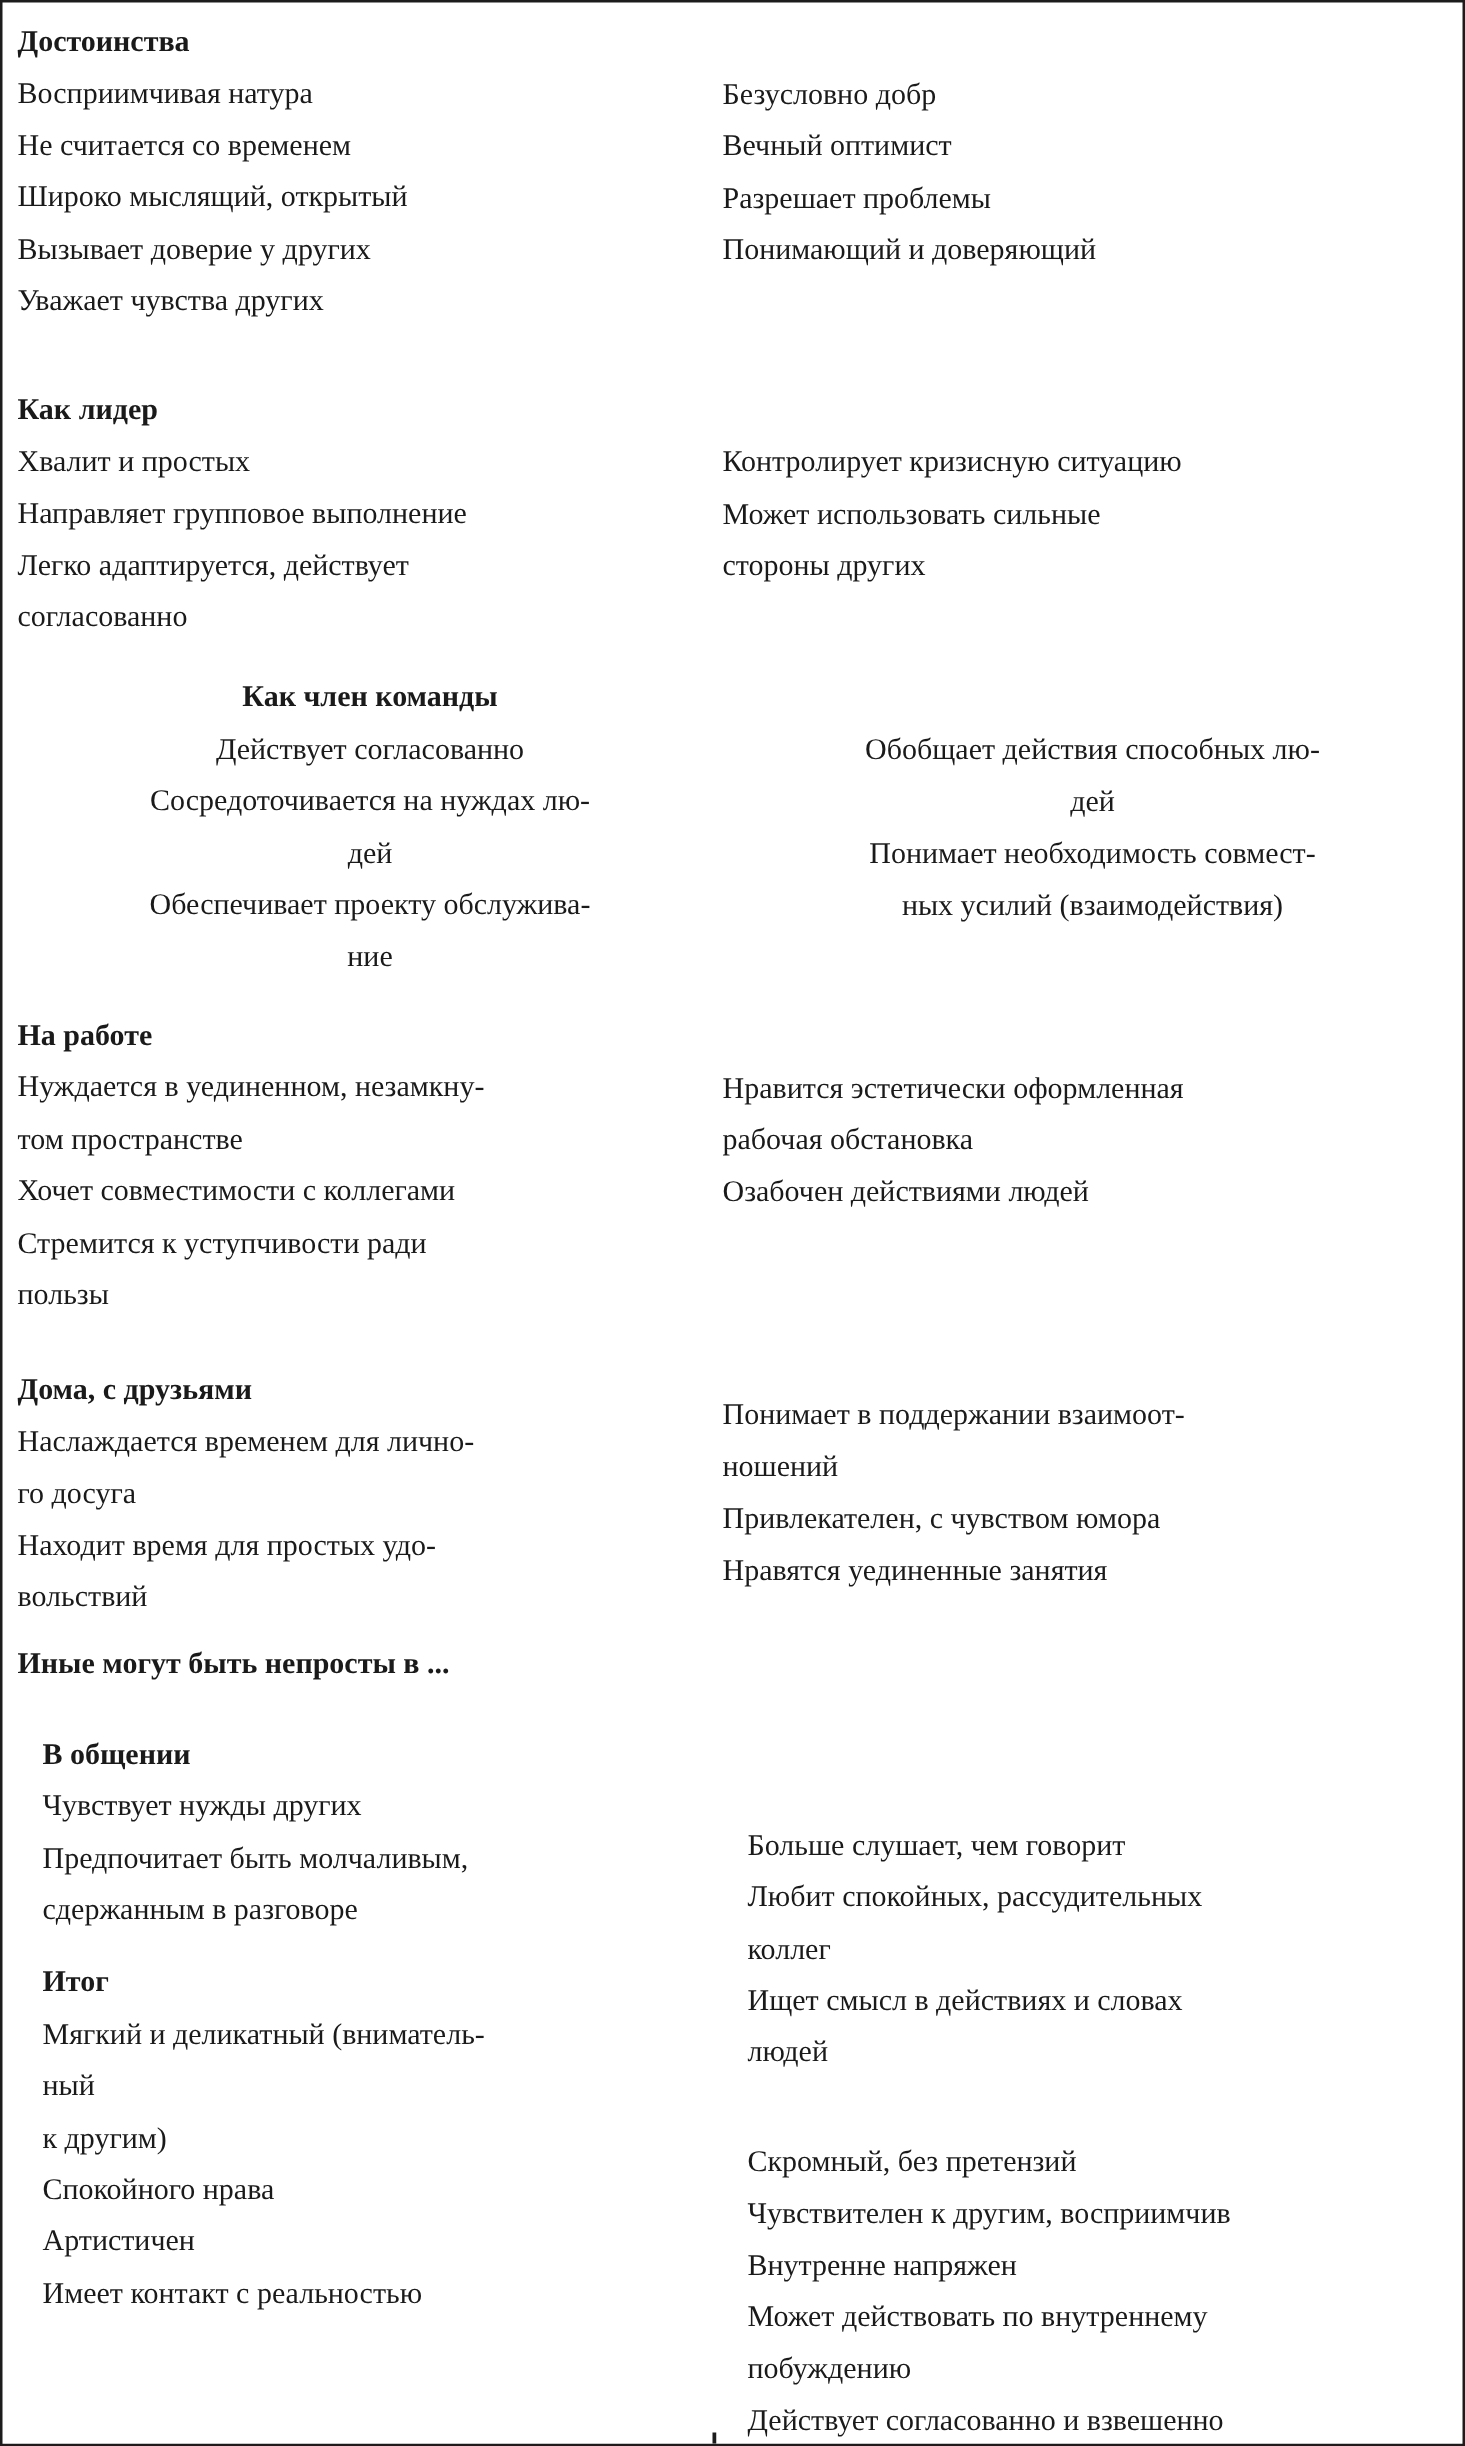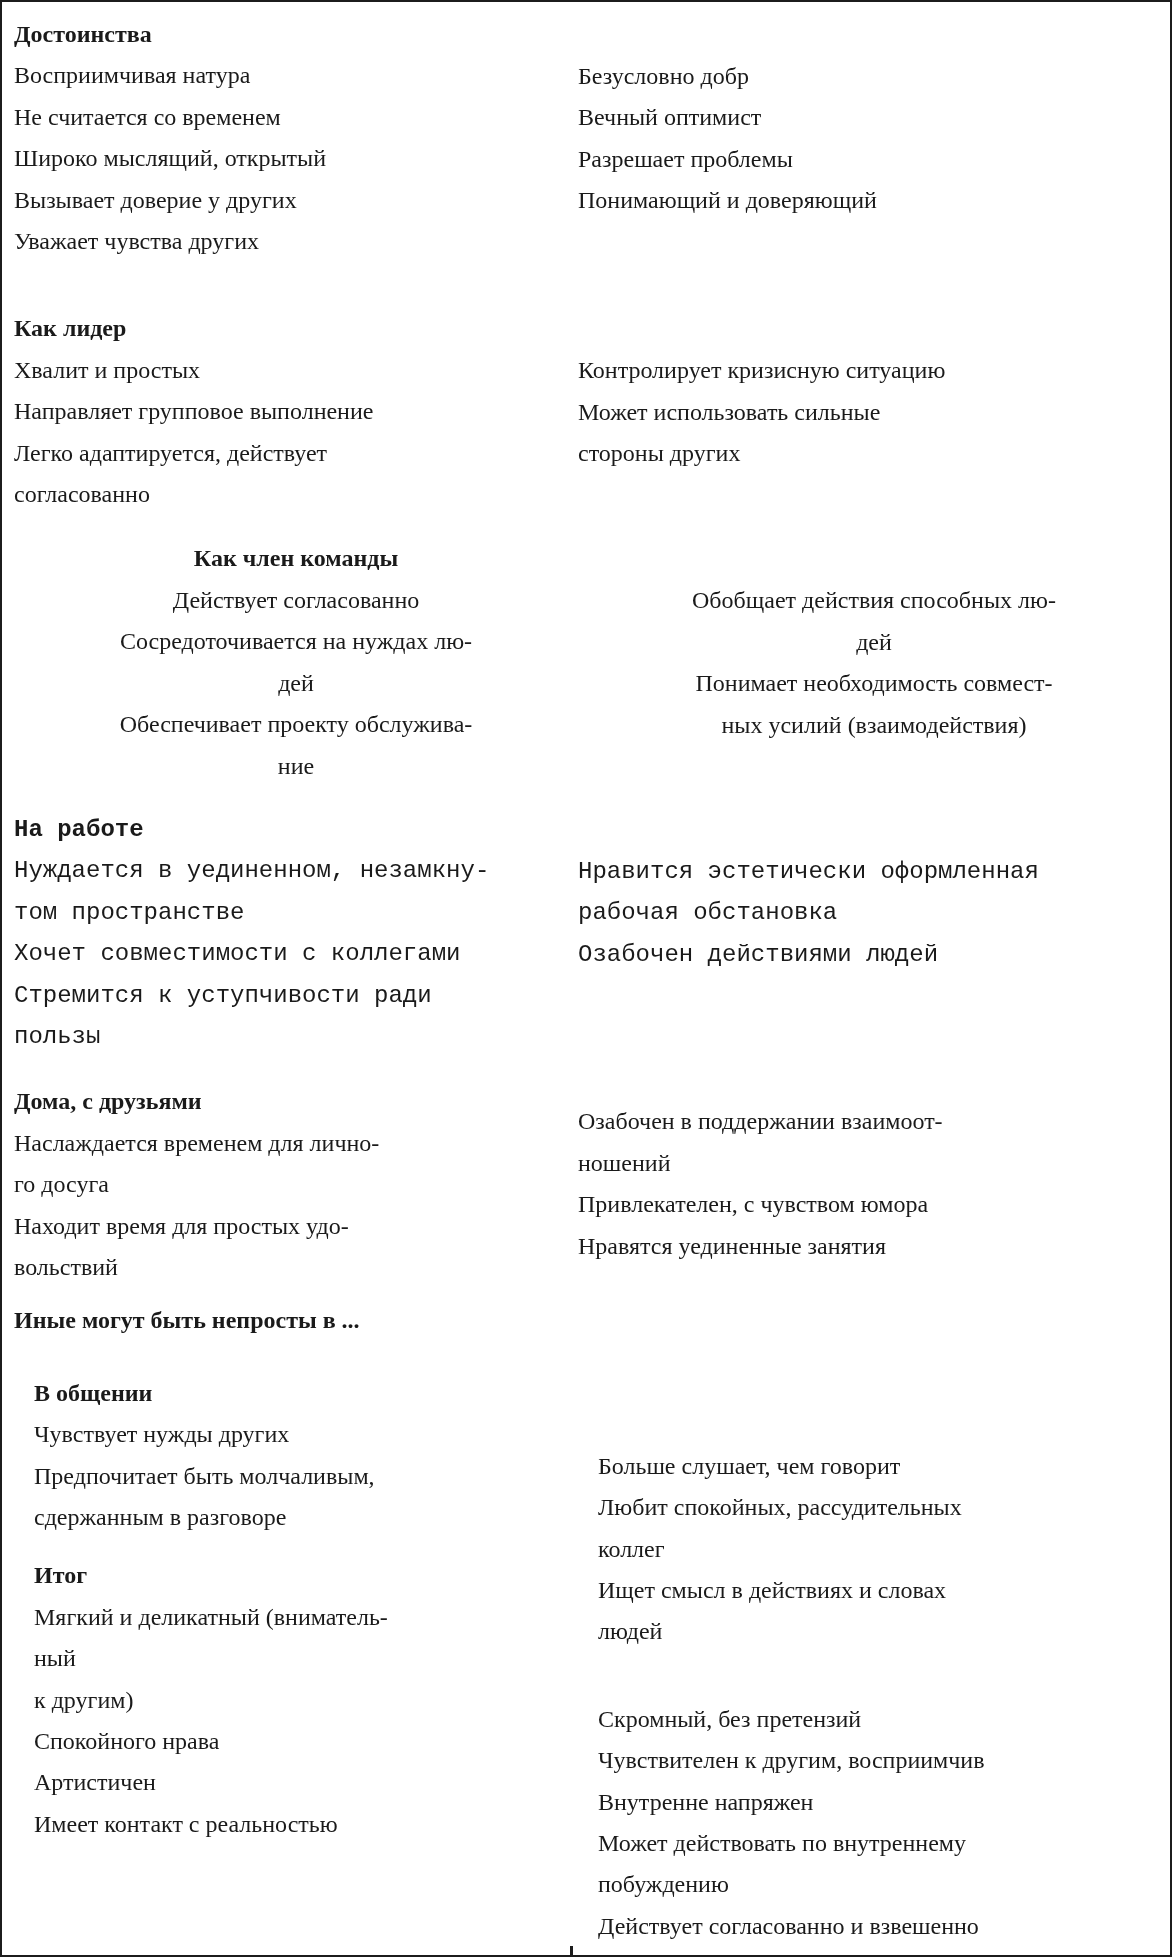--- a/index.html
+++ b/index.html
@@ -93,21 +93,21 @@
         </div>
         <div class="col col-right">
           <div class="rblock" style="margin-top: 42px;">
             <div class="item">Обобщает действия способных лю-
 дей</div>
             <div class="item">Понимает необходимость совмест-
 ных усилий (взаимодействия)</div>
           </div>
         </div>
       </div>
-      <div class="band" style="margin-bottom: 24px; font-family: Liberation Mono, monospace;">
+      <div class="band" style="margin-bottom: 35px;">
         <div class="col col-left">
           <div class="hdr">На работе</div>
           <div class="item">Нуждается в уединенном, незамкну-
 том пространстве</div>
           <div class="item">Хочет совместимости с коллегами</div>
           <div class="item">Стремится к уступчивости ради
 пользы</div>
         </div>
         <div class="col col-right">
           <div class="rblock" style="margin-top: 42px;">
@@ -120,21 +120,21 @@
       <div class="band" style="margin-bottom: 12px;">
         <div class="col col-left">
           <div class="hdr">Дома, с друзьями</div>
           <div class="item">Наслаждается временем для лично-
 го досуга</div>
           <div class="item">Находит время для простых удо-
 вольствий</div>
         </div>
         <div class="col col-right">
           <div class="rblock" style="margin-top: 20px;">
-            <div class="item">Озабочен в поддержании взаимоот-
+            <div class="item">Понимает в поддержании взаимоот-
 ношений</div>
             <div class="item">Привлекателен, с чувством юмора</div>
             <div class="item">Нравятся уединенные занятия</div>
           </div>
         </div>
       </div>
       <div class="band" style="margin-bottom: 31px;">
         <div class="col col-left">
           <div class="hdr">Иные могут быть непросты в ...</div>
         </div>

